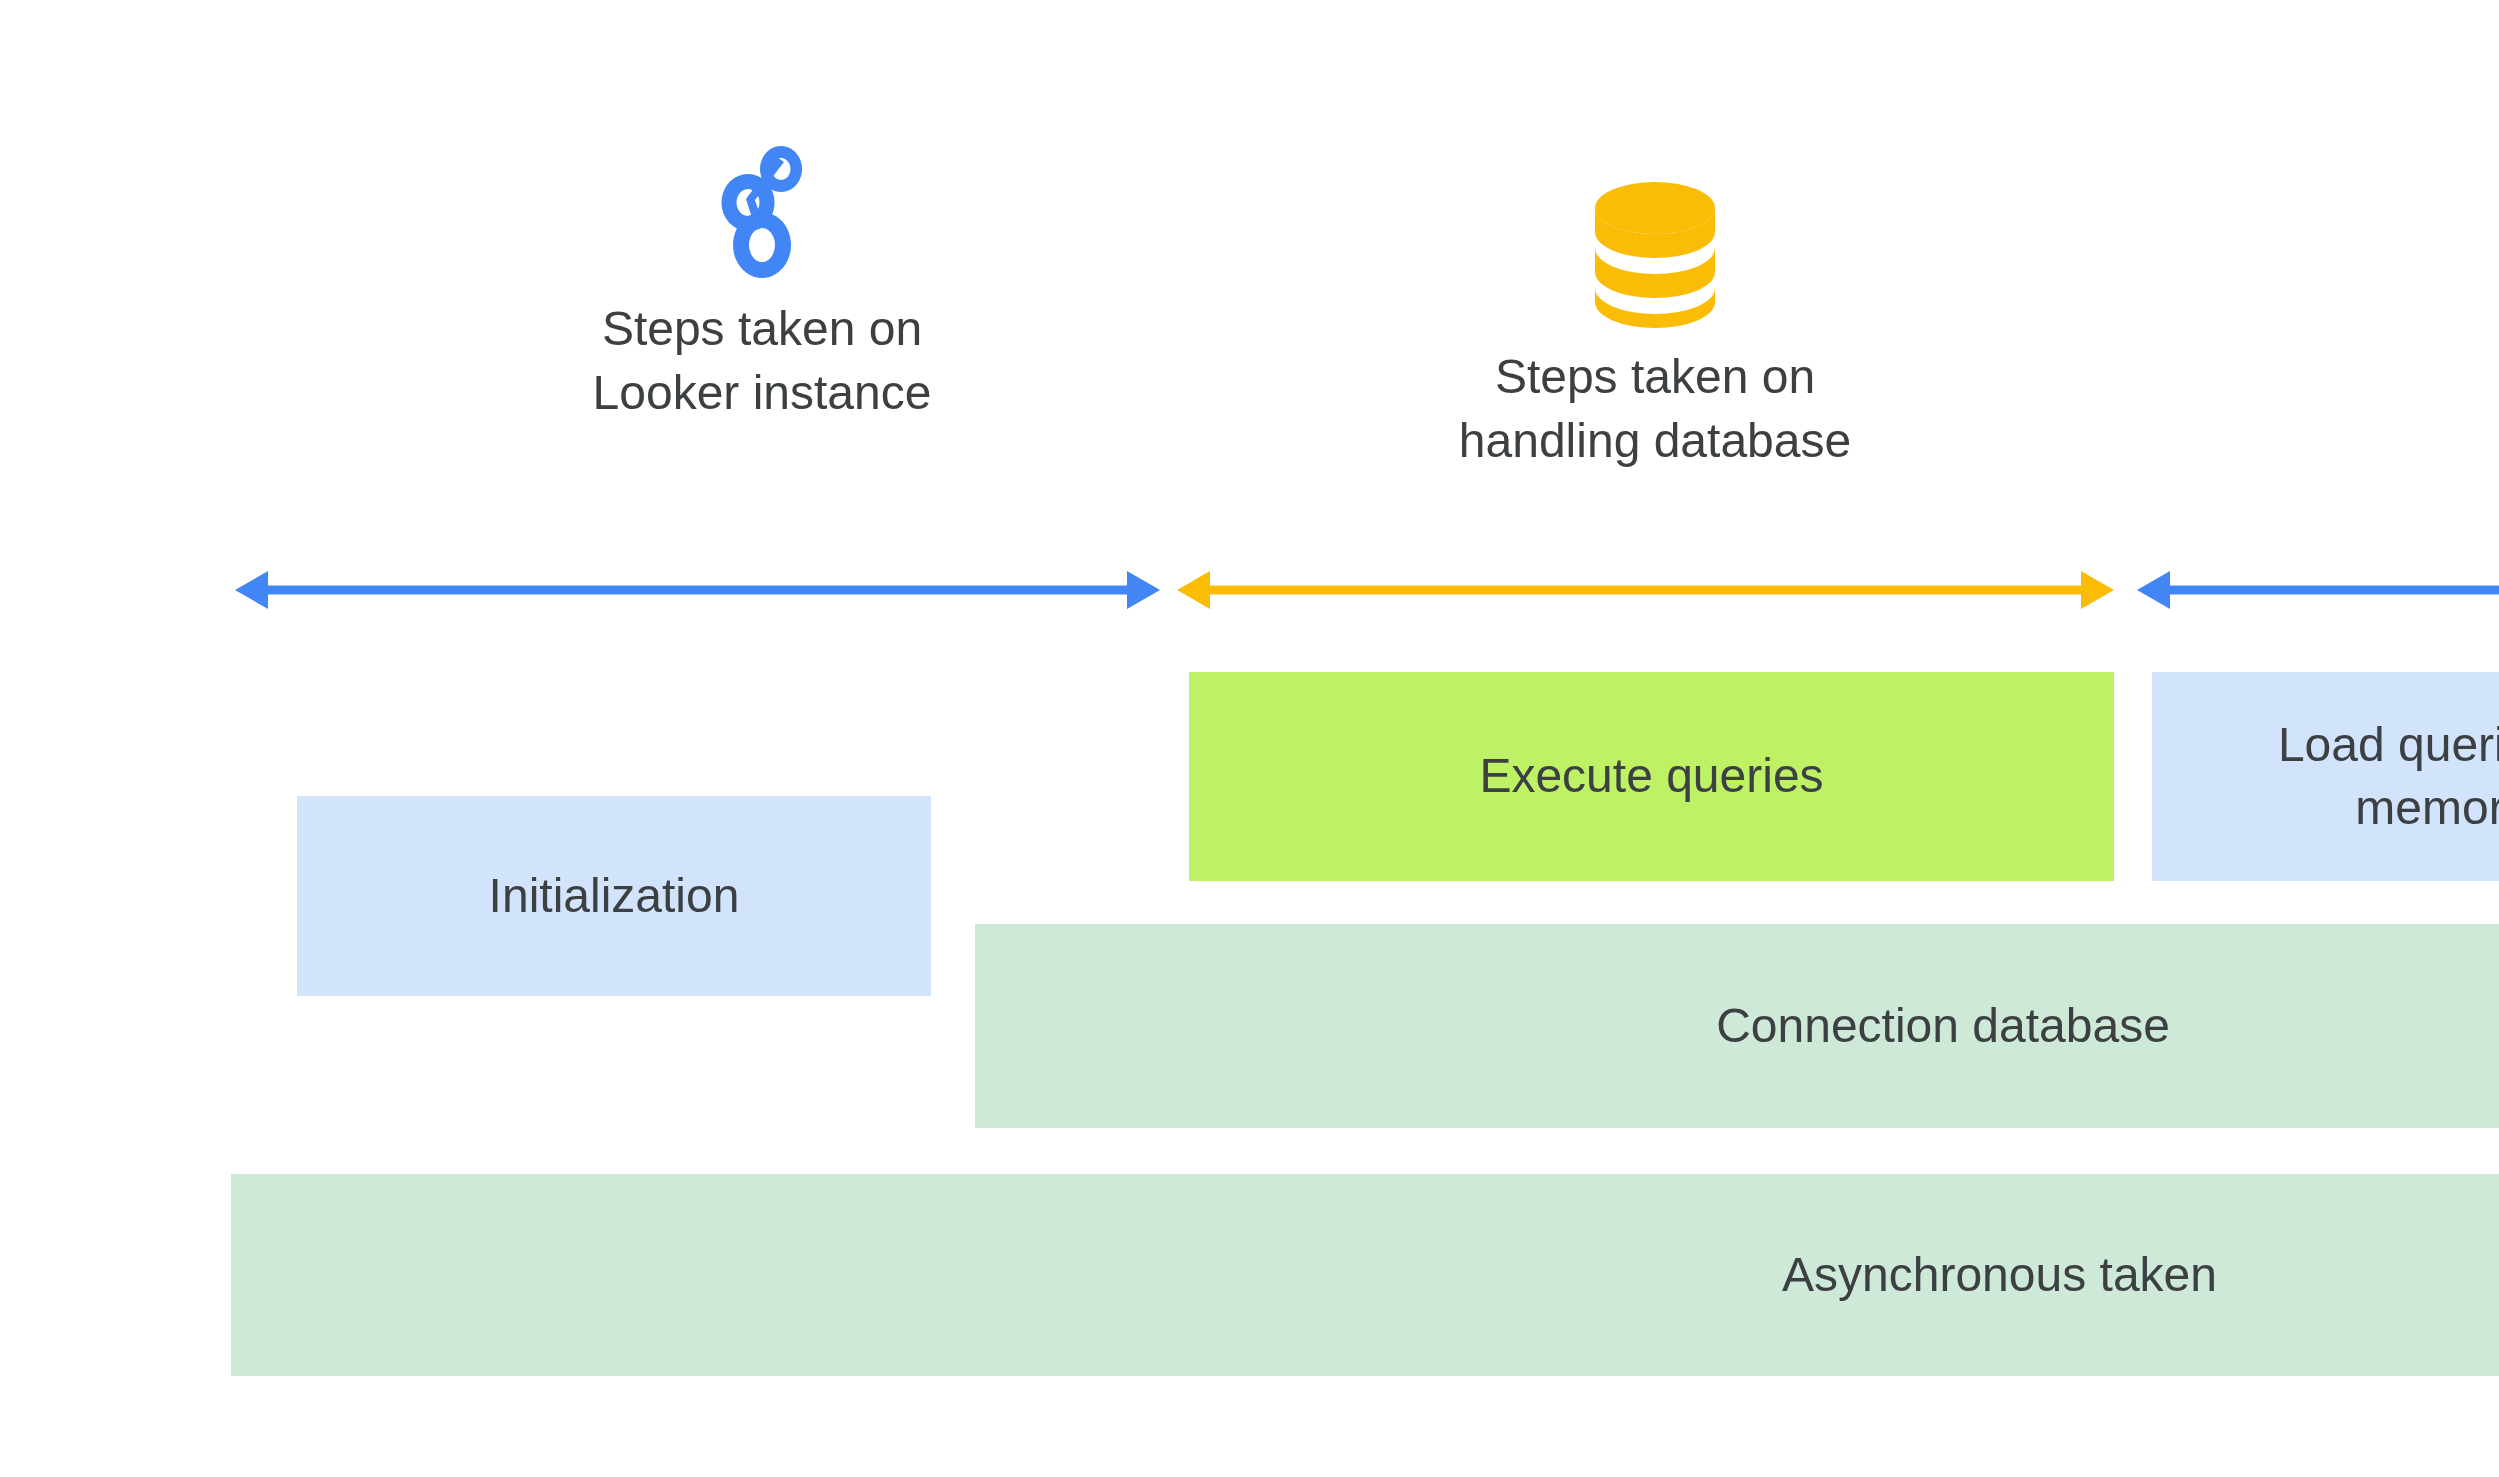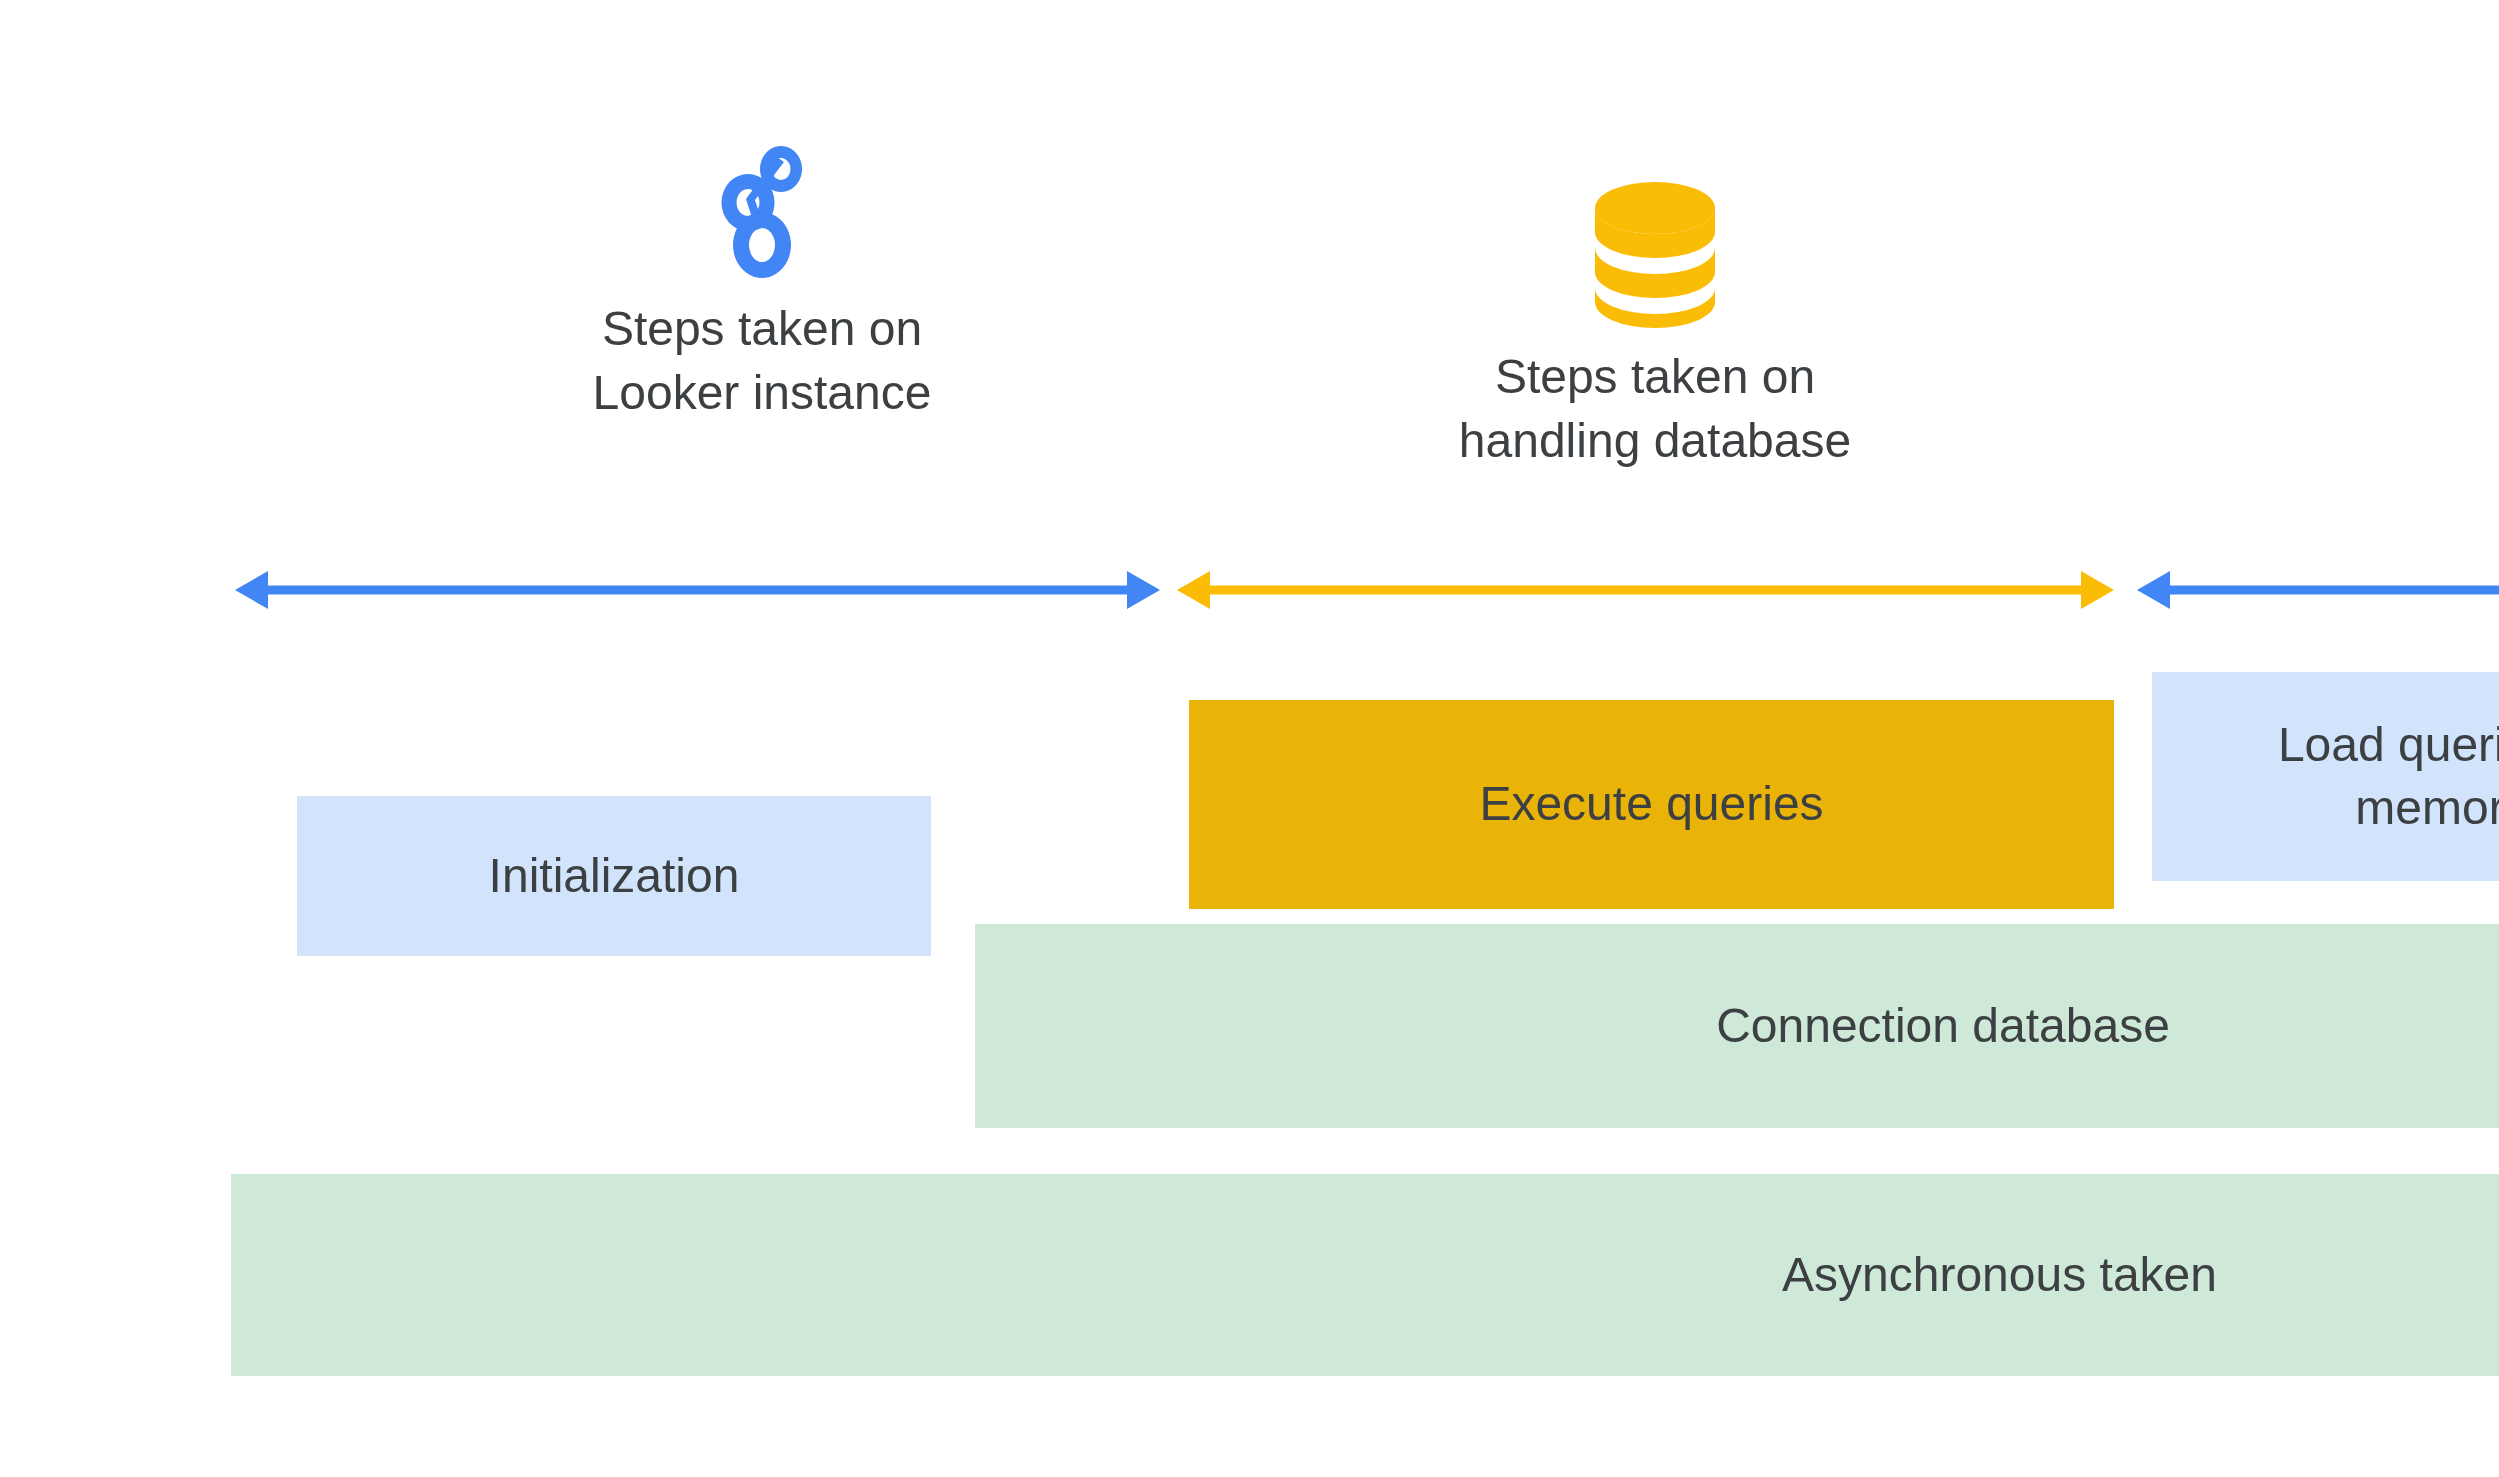--- a/index.html
+++ b/index.html
@@ -39,21 +39,21 @@
     display:flex;align-items:center;justify-content:center;
     text-align:center;
     color:#3c4043;
     font-size:48px;
     line-height:1.3;
     font-weight:400;
     box-sizing:border-box;
     padding:0 12px;
   }
   .box-blue{background:#d2e3fc;}
-  .box-yellow{background:#eab308;margin-top:28px;}
+  .box-yellow{background:#bef264;}
   .box-green{background:#cee9d8;}
 </style>
 </head>
 <body>
 
 <div id="canvas">
 
   <div class="lane-head" style="left:487px;top:144px;width:550px;">
     <span class="icon-wrap">
       <svg width="95" height="136" viewBox="0 0 95 136" xmlns="http://www.w3.org/2000/svg">
@@ -116,21 +116,21 @@
     <span>Execute queries</span>
   </div>
 
   <div class="box box-blue" style="left:2152px;top:672px;width:580px;height:209px;">
     <span style="display:block;">
       <span style="display:block;">Load queries in</span>
       <span style="display:block;">memory</span>
     </span>
   </div>
 
-  <div class="box box-blue" style="left:297px;top:796px;width:634px;height:160px;">
+  <div class="box box-blue" style="left:297px;top:796px;width:634px;height:200px;">
     <span>Initialization</span>
   </div>
 
   <div class="box box-green" style="left:975px;top:924px;width:1936px;height:204px;">
     <span>Connection database</span>
   </div>
 
   <div class="box box-green" style="left:231px;top:1174px;width:3537px;height:202px;">
     <span>Asynchronous taken</span>
   </div>

